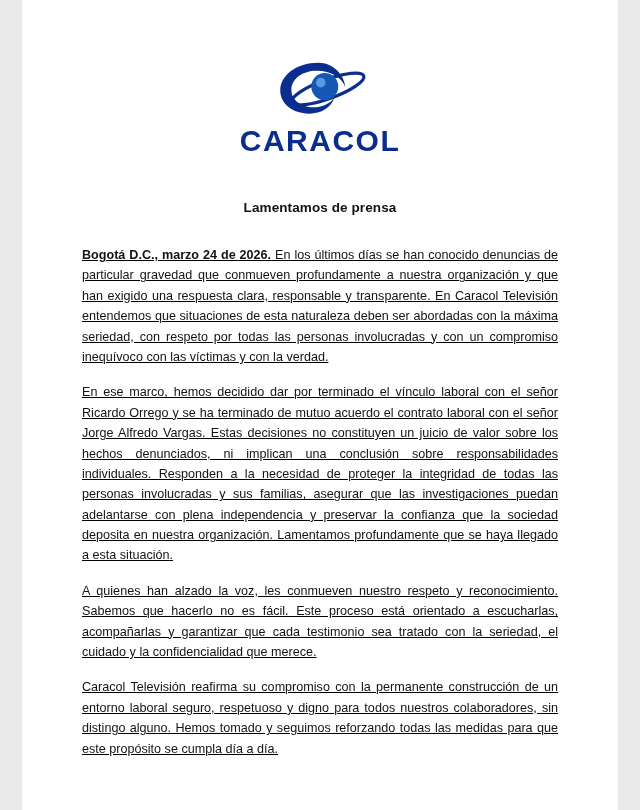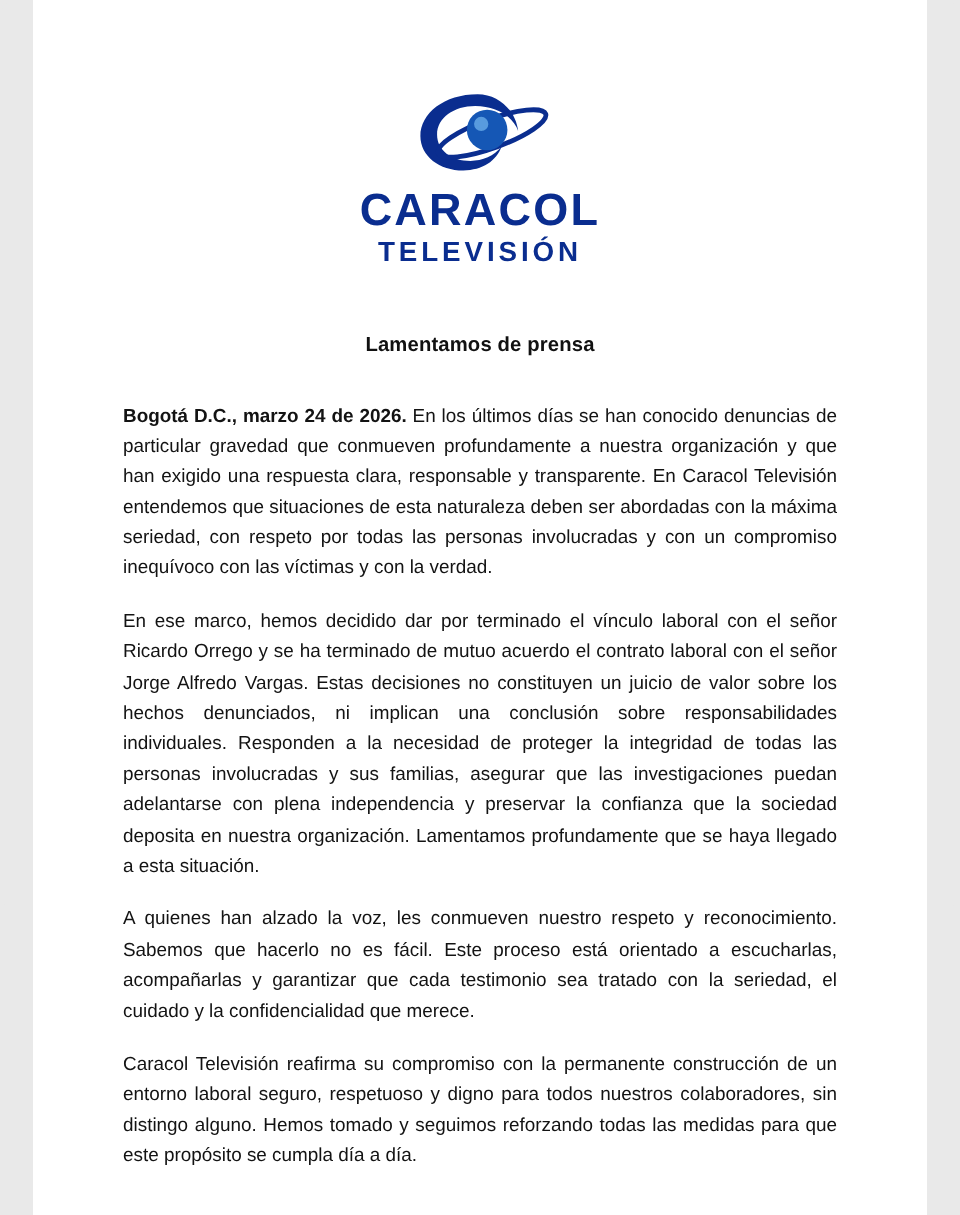--- a/index.html
+++ b/index.html
@@ -65,20 +65,21 @@
   .doc-title {
     text-align: center;
     font-size: 13.5px;
     font-weight: bold;
     color: #111111;
     margin-top: 44px;
     letter-spacing: 0.1px;
   }
   .body-copy {
     margin-top: 30px;
+    text-decoration: underline;
   }
   .para {
     font-size: 12.6px;
     line-height: 1.62;
     color: #131313;
     text-align: justify;
     text-justify: inter-word;
     margin: 0 0 15px 0;
   }
   .para:last-child {
@@ -96,21 +97,20 @@
 
     <div class="logo-wrap">
       <svg class="logo-mark" viewBox="0 0 120 78" aria-hidden="true">
         <path d="M58 6 C30 6 10 22 10 41 C10 58 26 70 46 70 C62 70 74 62 78 50 C72 58 62 62 52 62 C36 62 24 53 24 40 C24 26 38 16 56 16 C74 16 88 25 92 37 C90 20 76 6 58 6 Z" fill="#0a2d8f"></path>
         <ellipse cx="70" cy="39" rx="48" ry="12" transform="rotate(-20 70 39)" fill="none" stroke="#0a2d8f" stroke-width="4"></ellipse>
         <circle cx="66" cy="36" r="17" fill="#1557b5"></circle>
         <circle cx="61" cy="31" r="6" fill="#8fd3ff" opacity="0.55"></circle>
       </svg>
       <div class="logo-text">
         <div class="logo-caracol">CARACOL</div>
-        <div class="logo-television">TELEVISIÓN</div>
       </div>
     </div>
 
     <div class="doc-title">Lamentamos de prensa</div>
 
     <div class="body-copy">
       <p class="para"><span class="lead">Bogotá D.C., marzo 24 de 2026.</span><span> En los últimos días se han conocido denuncias de particular gravedad que conmueven profundamente a nuestra organización y que han exigido una respuesta clara, responsable y transparente. En Caracol Televisión entendemos que situaciones de esta naturaleza deben ser abordadas con la máxima seriedad, con respeto por todas las personas involucradas y con un compromiso inequívoco con las víctimas y con la verdad.</span></p>
       <p class="para">En ese marco, hemos decidido dar por terminado el vínculo laboral con el señor Ricardo Orrego y se ha terminado de mutuo acuerdo el contrato laboral con el señor Jorge Alfredo Vargas. Estas decisiones no constituyen un juicio de valor sobre los hechos denunciados, ni implican una conclusión sobre responsabilidades individuales. Responden a la necesidad de proteger la integridad de todas las personas involucradas y sus familias, asegurar que las investigaciones puedan adelantarse con plena independencia y preservar la confianza que la sociedad deposita en nuestra organización. Lamentamos profundamente que se haya llegado a esta situación.</p>
       <p class="para">A quienes han alzado la voz, les conmueven nuestro respeto y reconocimiento. Sabemos que hacerlo no es fácil. Este proceso está orientado a escucharlas, acompañarlas y garantizar que cada testimonio sea tratado con la seriedad, el cuidado y la confidencialidad que merece.</p>
       <p class="para">Caracol Televisión reafirma su compromiso con la permanente construcción de un entorno laboral seguro, respetuoso y digno para todos nuestros colaboradores, sin distingo alguno. Hemos tomado y seguimos reforzando todas las medidas para que este propósito se cumpla día a día.</p>

